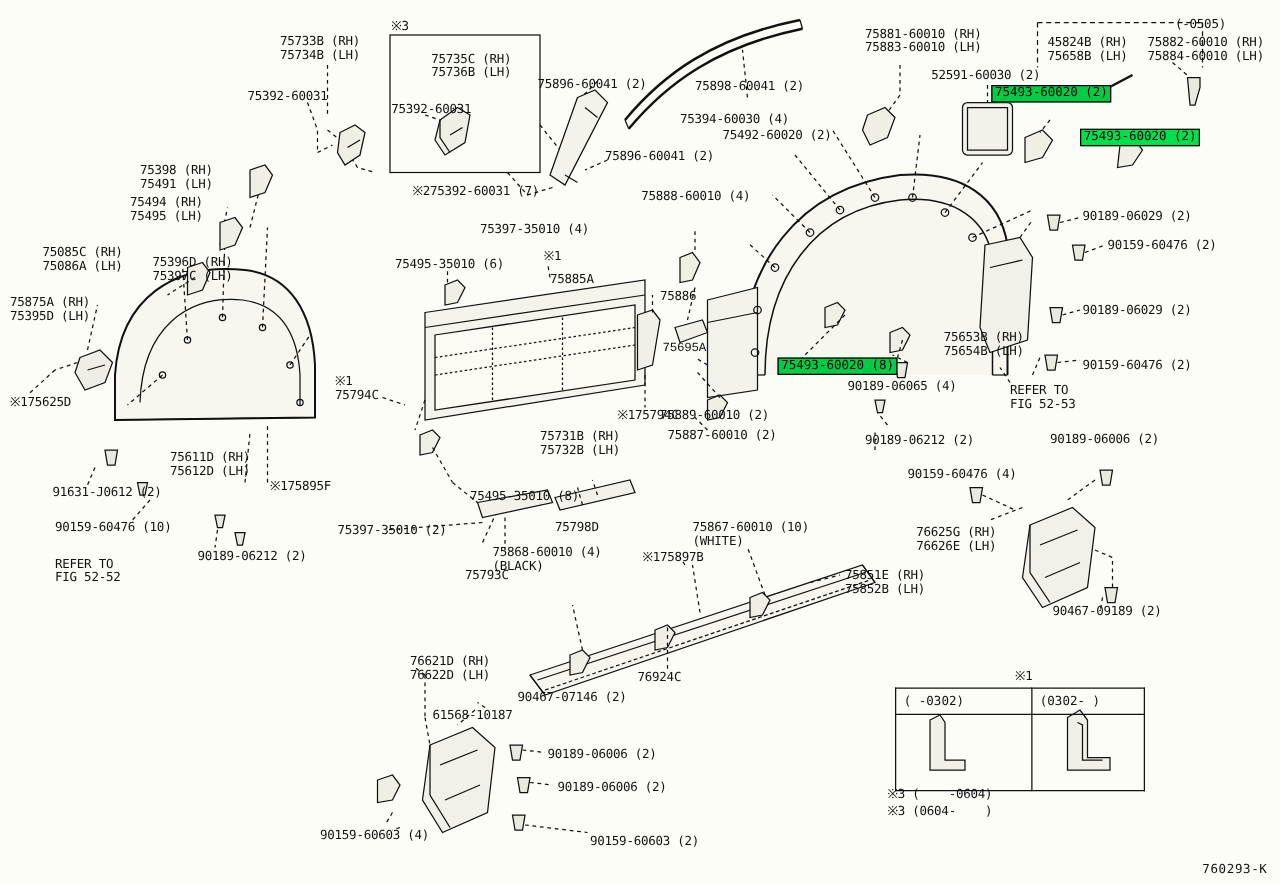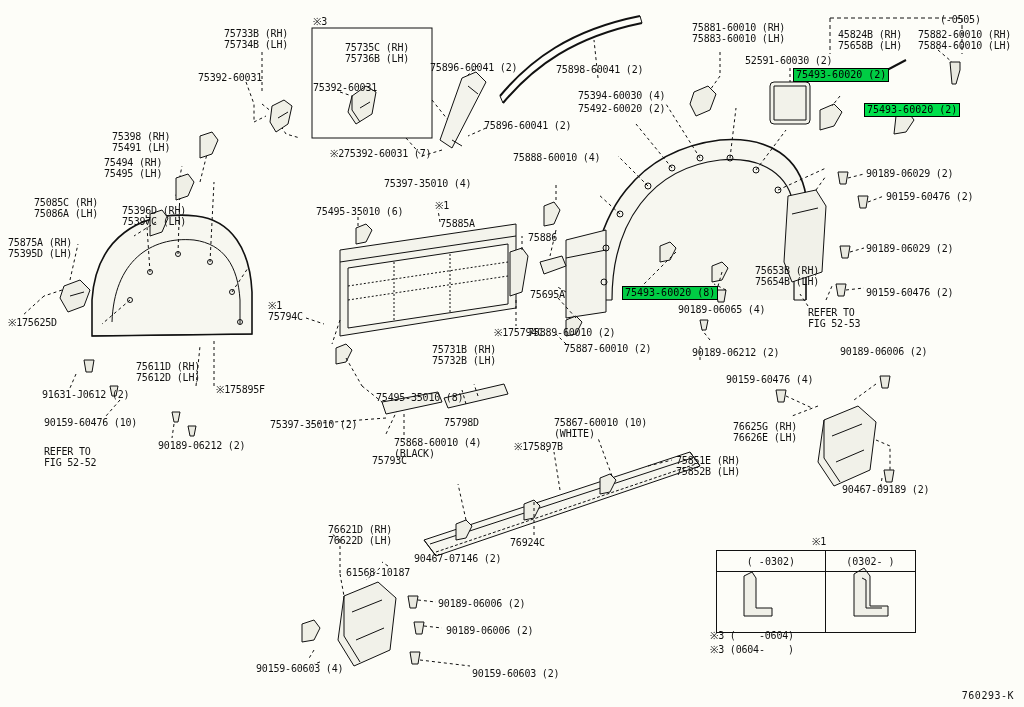--- a/index.html
+++ b/index.html
@@ -39,21 +39,21 @@
   }
   table.var{
     position:absolute;
     border-collapse:collapse;
     font-family:"DejaVu Sans Mono", monospace;
     font-size:10px;
   }
   table.var td{
     border:1px solid #111;
     padding:2px 6px;
-    text-align:center;
+    text-align:left;
     vertical-align:middle;
   }
   svg{position:absolute;left:0;top:0;}
   .bottomcode{
     position:absolute;
     right:10px;bottom:6px;
     font-size:10px;
     letter-spacing:0.5px;
   }
 </style>
@@ -324,21 +324,21 @@
 <div class="lbl" style="left:330px;top:148px;">※275392-60031 (7)</div>
 <div class="lbl" style="left:497px;top:152px;margin-left:16px;">75888-60010 (4)</div>
 
 <div class="lbl" style="left:692px;top:22px;">75881-60010 (RH)
 75883-60010 (LH)</div>
 <div class="lbl" style="left:838px;top:29px;">45824B (RH)
 75658B (LH)</div>
 <div class="lbl" style="left:918px;top:29px;">75882-60010 (RH)
 75884-60010 (LH)</div>
 <div class="lbl" style="left:745px;top:55px;">52591-60030 (2)</div>
-<div class="lbl" style="left:578px;top:90px;">75394-60030 (4)</div>
+<div class="lbl" style="left:544px;top:90px;">75394-60030 (4)</div>
 <div class="lbl" style="left:578px;top:103px;">75492-60020 (2)</div>
 
 <div class="lbl" style="left:866px;top:168px;">90189-06029 (2)</div>
 <div class="lbl" style="left:886px;top:191px;">90159-60476 (2)</div>
 <div class="lbl" style="left:866px;top:243px;">90189-06029 (2)</div>
 <div class="lbl" style="left:866px;top:287px;">90159-60476 (2)</div>
 <div class="lbl" style="left:755px;top:265px;">75653B (RH)
 75654B (LH)</div>
 <div class="lbl" style="left:808px;top:307px;">REFER TO
 FIG 52-53</div>
@@ -365,28 +365,28 @@
 <div class="lbl" style="left:44px;top:417px;">90159-60476 (10)</div>
 <div class="lbl" style="left:44px;top:446px;">REFER TO
 FIG 52-52</div>
 <div class="lbl" style="left:158px;top:440px;">90189-06212 (2)</div>
 
 <div class="lbl" style="left:384px;top:178px;">75397-35010 (4)</div>
 <div class="lbl" style="left:316px;top:206px;">75495-35010 (6)</div>
 <div class="lbl" style="left:435px;top:200px;">※1</div>
 <div class="lbl" style="left:440px;top:218px;">75885A</div>
 <div class="lbl" style="left:528px;top:232px;">75886</div>
-<div class="lbl" style="left:530px;top:289px;">75695A</div>
+<div class="lbl" style="left:530px;top:274px;font-family:Liberation Mono, monospace;">75695A</div>
 <div class="lbl" style="left:268px;top:300px;">※1
 75794C</div>
 <div class="lbl" style="left:432px;top:344px;">75731B (RH)
 75732B (LH)</div>
 <div class="lbl" style="left:494px;top:327px;">※175794C</div>
 <div class="lbl" style="left:528px;top:327px;">75889-60010 (2)</div>
-<div class="lbl" style="left:564px;top:343px;text-align:right;">75887-60010 (2)</div>
+<div class="lbl" style="left:534px;top:343px;text-align:right;">75887-60010 (2)</div>
 <div class="lbl" style="left:376px;top:392px;">75495-35010 (8)</div>
 <div class="lbl" style="left:270px;top:419px;">75397-35010 (2)</div>
 <div class="lbl" style="left:444px;top:417px;">75798D</div>
 <div class="lbl" style="left:394px;top:437px;">75868-60010 (4)
 (BLACK)</div>
 <div class="lbl" style="left:372px;top:455px;">75793C</div>
 <div class="lbl" style="left:514px;top:441px;">※175897B</div>
 <div class="lbl" style="left:554px;top:417px;">75867-60010 (10)
 (WHITE)</div>
 <div class="lbl" style="left:676px;top:455px;">75851E (RH)

